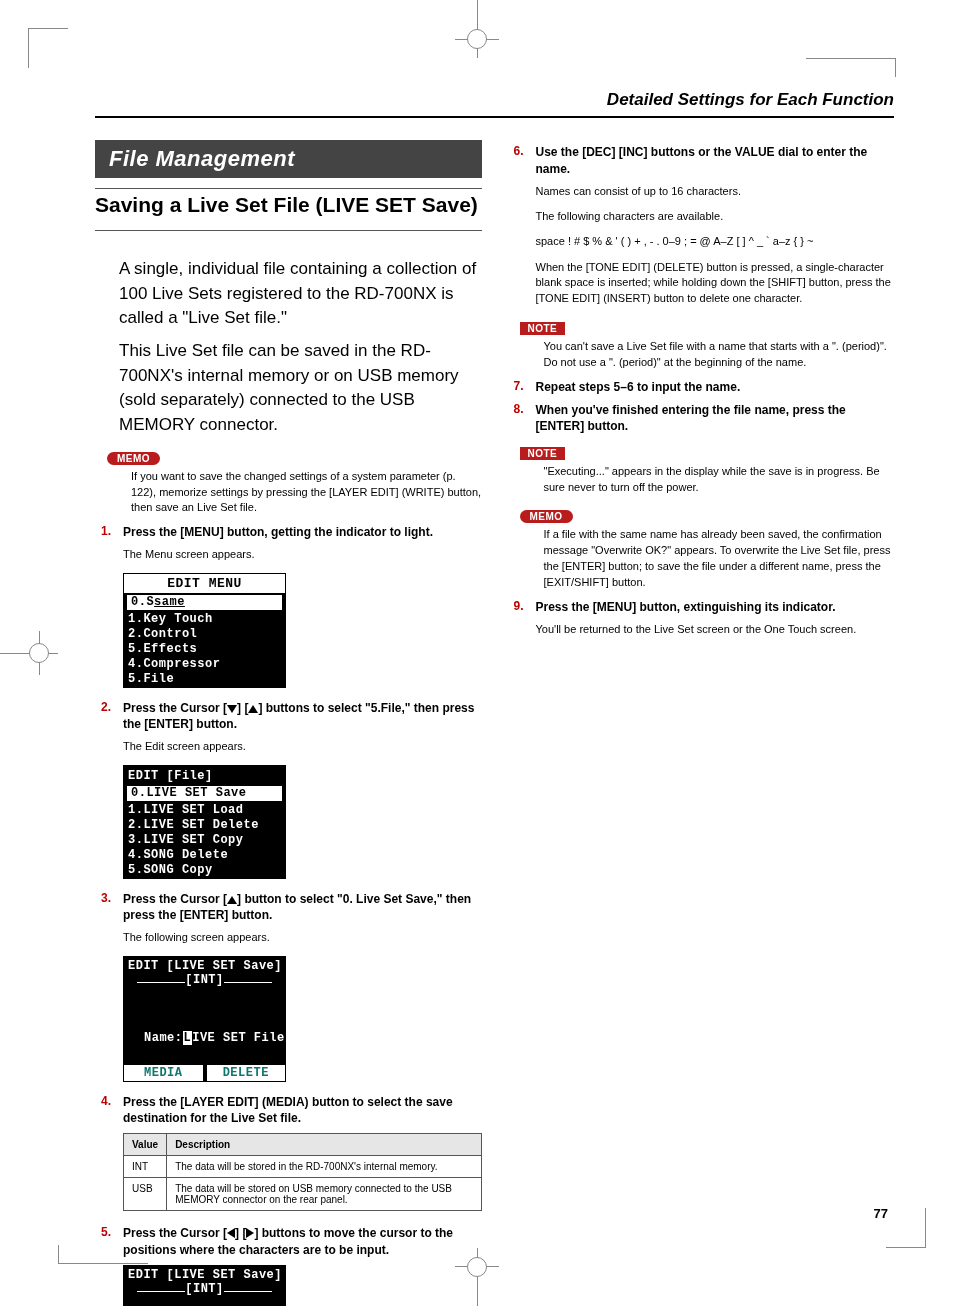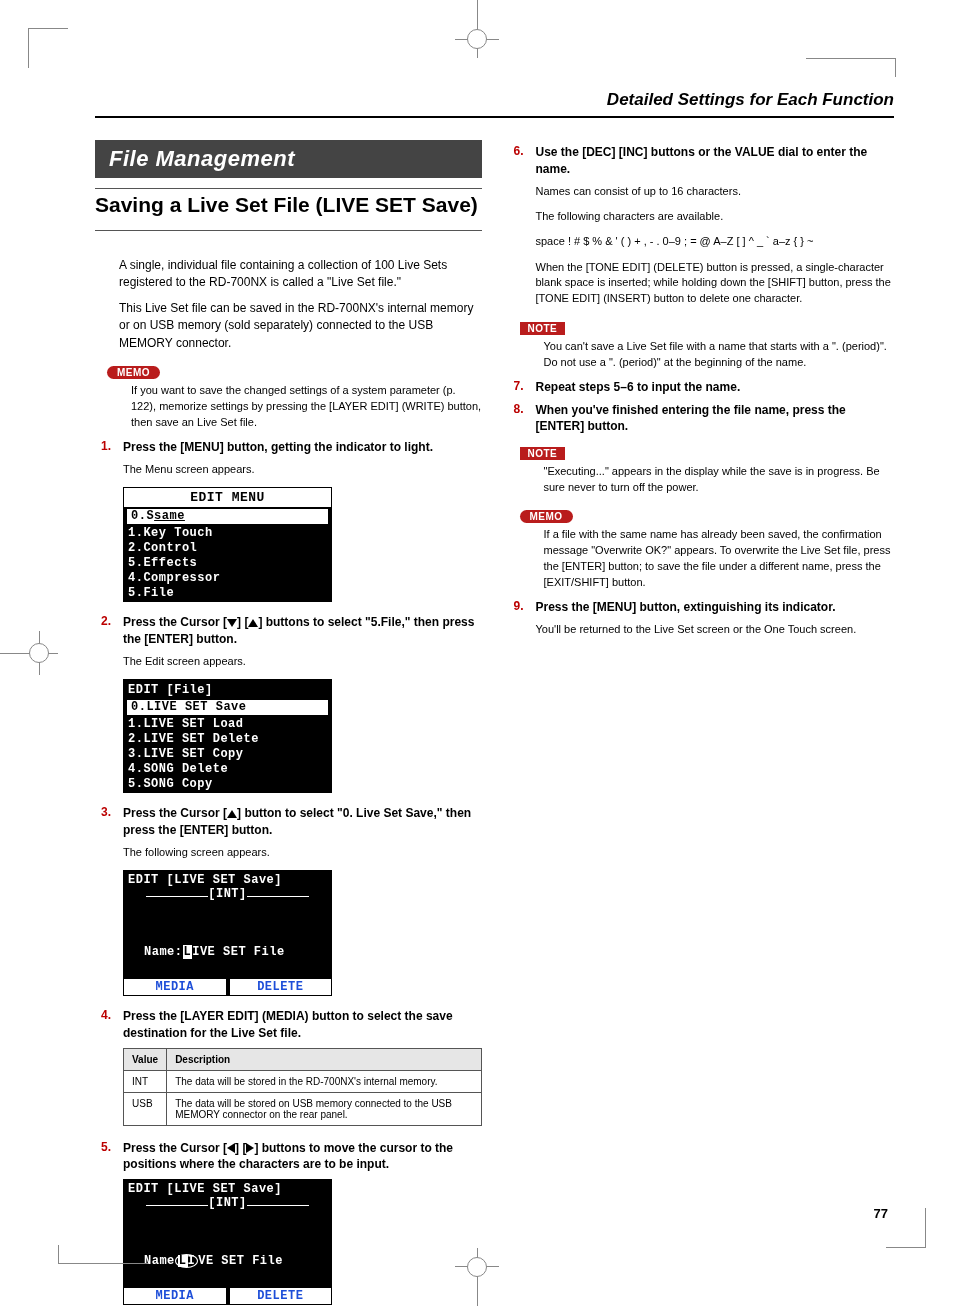--- a/index.html
+++ b/index.html
@@ -19,37 +19,37 @@
   .crop-tr-inner { position: absolute; top: 58px; right: 58px; width: 90px; height: 18px; border-top: 1px solid #888; }
   .crop-tr-inner::after { content: ""; position: absolute; right: 0; top: 0; width: 1px; height: 18px; background: #888; }
   .crop-bl-outer { position: absolute; bottom: 42px; left: 58px; width: 90px; height: 18px; border-bottom: 1px solid #888; }
   .crop-bl-outer::before { content: ""; position: absolute; left: 0; bottom: 0; width: 1px; height: 18px; background: #888; }
   .header-title { text-align: right; font-weight: 700; font-size: 17px; margin-bottom: 6px; font-style: italic; }
   .header-rule { border: none; border-top: 2px solid #000; margin-bottom: 22px; }
   .columns { display: flex; gap: 26px; }
   .col { flex: 1 1 0; min-width: 0; }
   .section-banner { background: #444; color: #fff; font-weight: 700; font-size: 22px; padding: 6px 14px; margin-bottom: 10px; font-style: italic; letter-spacing: 0.5px; }
   .subsection { border-top: 1px solid #555; border-bottom: 1px solid #555; font-size: 21px; font-weight: 700; padding: 4px 0 14px; margin-bottom: 26px; line-height: 1.1; }
-  .body-text { font-size: 12px; line-height: 1.45; margin: 0 0 8px 24px; }
+  .body-text { font-size: 17px; line-height: 1.45; margin: 0 0 8px 24px; }
   .pill { display: inline-block; background: #b91c1c; color: #fff; border-radius: 10px; padding: 1px 10px; font-size: 10px; font-weight: 700; margin: 6px 16px 4px 12px; letter-spacing: 0.5px; }
   .pill.box { border-radius: 0; padding: 1px 8px; }
   .tip-text { font-size: 11px; line-height: 1.45; margin: 0 0 8px 36px; }
   .step { display: flex; gap: 12px; margin: 4px 0 6px 0; }
   .step-num { font-weight: 700; font-size: 12px; color: #b00; flex-shrink: 0; width: 16px; text-align: right; }
   .step-body { font-size: 12px; font-weight: 700; line-height: 1.4; flex: 1; }
   .step-note { font-size: 11px; margin: 2px 0 10px 28px; line-height: 1.4; }
-  .screen { width: 209px; margin: 4px 0 12px 28px; border: 1px solid #000; background: #000; color: #fff; font-family: "Courier New", monospace; font-size: 12px; font-weight: 700; letter-spacing: 0.5px; }
+  .screen { width: 163px; margin: 4px 0 12px 28px; border: 1px solid #000; background: #000; color: #fff; font-family: "Courier New", monospace; font-size: 12px; font-weight: 700; letter-spacing: 0.5px; }
   .scr-title { background: #fff; color: #000; text-align: center; padding: 2px 0; font-size: 13px; }
   .scr-line { white-space: pre; padding: 0 4px; line-height: 1.25; }
   .scr-line.hl { background: #fff; color: #000; margin: 2px 3px; }
   .scr-u { text-decoration: underline; }
   .scr2-header { color: #fff; padding: 2px 4px 0; white-space: pre; }
   .scr2-sub { text-align: center; color: #fff; padding: 0 0 2px; }
   .scr2-body { padding: 6px 20px 20px; white-space: pre; color: #fff; margin-top: 36px; }
-  .scr2-foot { background: #fff; color: #1d4ed8; display: flex; justify-content: center; }
+  .scr2-foot { background: #fff; color: #0f766e; display: flex; justify-content: center; }
   .scr2-foot span { flex: 1; text-align: center; padding: 1px 0; }
   .scr2-foot .sep { flex: 0 0 4px; background: #000; }
   .tri { display: inline-block; width: 0; height: 0; vertical-align: -1px; }
   .tri.down { border-left: 5px solid transparent; border-right: 5px solid transparent; border-top: 8px solid #000; }
   .tri.up   { border-left: 5px solid transparent; border-right: 5px solid transparent; border-bottom: 8px solid #000; }
   .tri.left { border-top: 5px solid transparent; border-bottom: 5px solid transparent; border-right: 8px solid #000; }
   .tri.right{ border-top: 5px solid transparent; border-bottom: 5px solid transparent; border-left: 8px solid #000; }
   table.value { border-collapse: collapse; width: calc(100% - 28px); margin: 6px 0 14px 28px; font-size: 10px; }
   table.value th, table.value td { border: 1px solid #555; padding: 5px 8px; text-align: left; vertical-align: top; }
   table.value th { background: #e6e6e6; font-weight: 700; }

